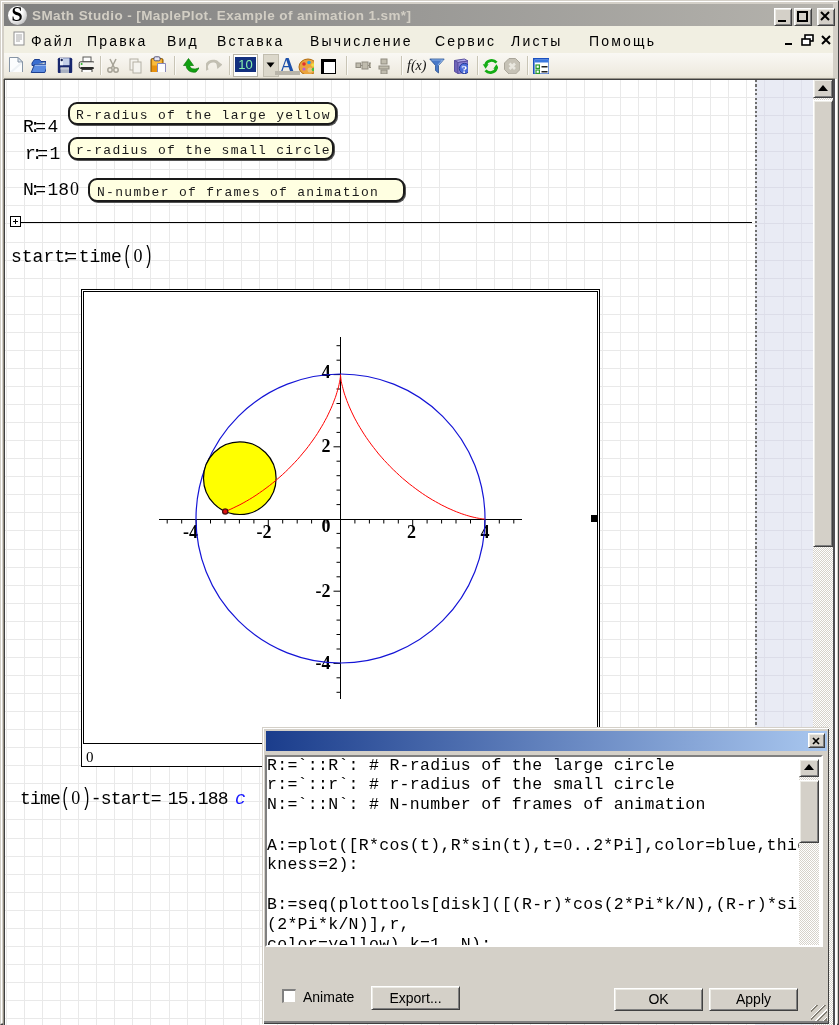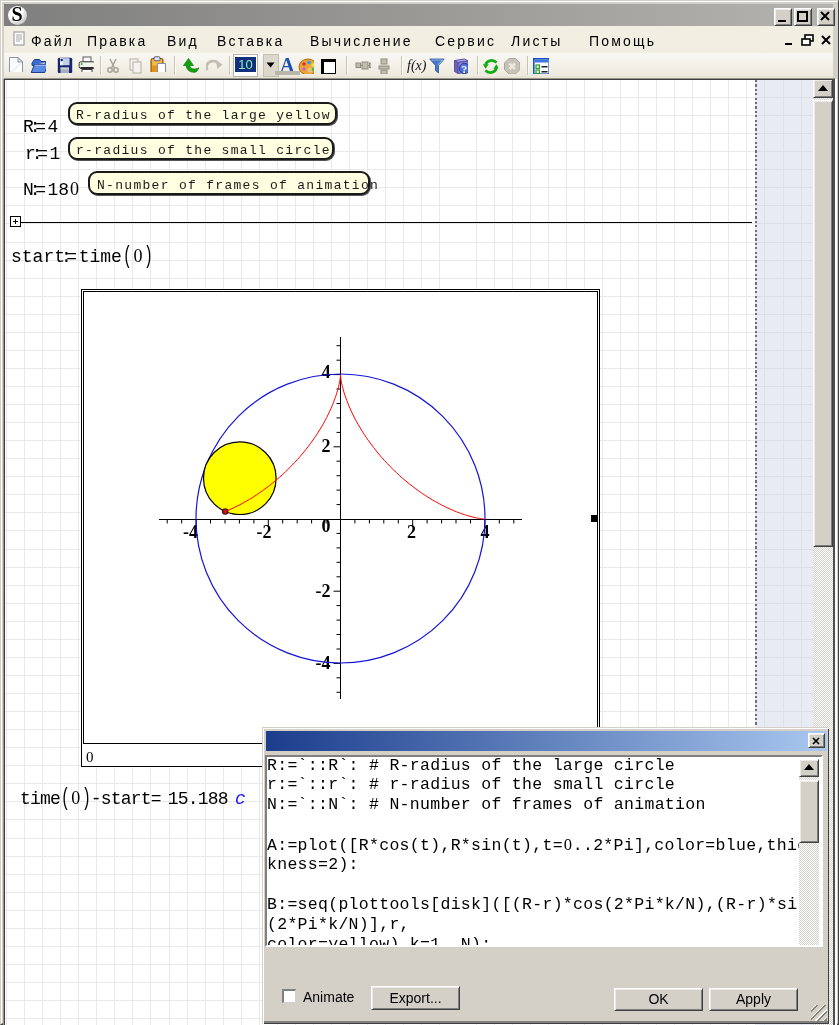--- a/index.html
+++ b/index.html
@@ -76,20 +76,21 @@
 #grip{position:absolute;right:2px;bottom:3px;width:16px;height:16px;
  background:repeating-linear-gradient(135deg,transparent 0 3px,#fff 3px 4px,#848076 4px 5.5px);}
 </style></head>
 <body>
 <div id="win">
     <div id="win2"></div>
 <div id="titlebar">
  <div id="title-ico">
         <span>S</span>
       </div>
+ <div id="title-txt">SMath Studio - [MaplePlot. Example of animation 1.sm*]</div>
  <div class="tbtn" style="left:770px;">
         <svg width="16" height="16">
           <rect x="3" y="11" width="8" height="2" fill="#000"></rect>
         </svg>
       </div>
  <div class="tbtn" style="left:790px;">
         <svg width="16" height="16">
           <rect x="3" y="3" width="9" height="9" fill="none" stroke="#000" stroke-width="2"></rect>
         </svg>
       </div>
@@ -260,21 +261,21 @@
    <div class="sbtn" style="top:20px;height:447px;"></div>
  </div>
 </div>
 
 <div id="content">
  <div class="math" style="left:22px;top:116px;">R<span class="a">:</span><span class="b">=</span><span class="c">4</span></div>
  <div class="combox" style="left:67px;top:101px;width:269px;height:23px;padding:4px 0 0 6px;">R-radius of the large yellow</div>
  <div class="math" style="left:24px;top:143px;">r<span class="a">:</span><span class="b">=</span><span class="c">1</span></div>
  <div class="combox" style="left:67px;top:136px;width:266px;height:23px;padding:4px 0 0 6px;">r-radius of the small circle</div>
  <div class="math" style="left:22px;top:178px;">N<span class="a">:</span><span class="b">=</span><span class="c">18<span class="z">0</span></span></div>
- <div class="combox" style="left:87px;top:170px;width:282px;height:24px;padding:5px 0 0 7px;">N-number of frames of animation</div>
+ <div class="combox" style="left:87px;top:177px;width:317px;height:24px;padding:5px 0 0 7px;">N-number of frames of animation</div>
  <div style="position:absolute;left:9px;top:215px;width:11px;height:11px;border:1px solid #000;background:#fff;box-sizing:border-box;">
    <div style="position:absolute;left:2px;top:4px;width:5px;height:1px;background:#000;"></div>
    <div style="position:absolute;left:4px;top:2px;width:1px;height:5px;background:#000;"></div>
  </div>
  <div style="position:absolute;left:20px;top:220.5px;width:731px;height:1px;background:#000;"></div>
  <div class="math" style="left:10px;top:245px;">start<span class="a">:</span><span class="b">=</span><span class="c">time</span><span class="bp">(</span><span class="z">0</span><span class="bp">)</span></div>
  <div class="math" style="left:19px;top:787px;letter-spacing:-0.8px;word-spacing:-3px;">time<span class="bp">(</span><span class="z">0</span><span class="bp">)</span>-start= 15.188 <span style="color:#1818ff;font-style:italic;">c</span></div>
  <svg id="plot" style="position:absolute;left:80px;top:288px;" width="520" height="479" viewBox="80 288 520 479">
   <rect x="80.5" y="288.5" width="518" height="477" fill="#ffffff" stroke="#000"></rect>
   <rect x="82.5" y="290.5" width="514" height="452" fill="#ffffff" stroke="#000"></rect>

